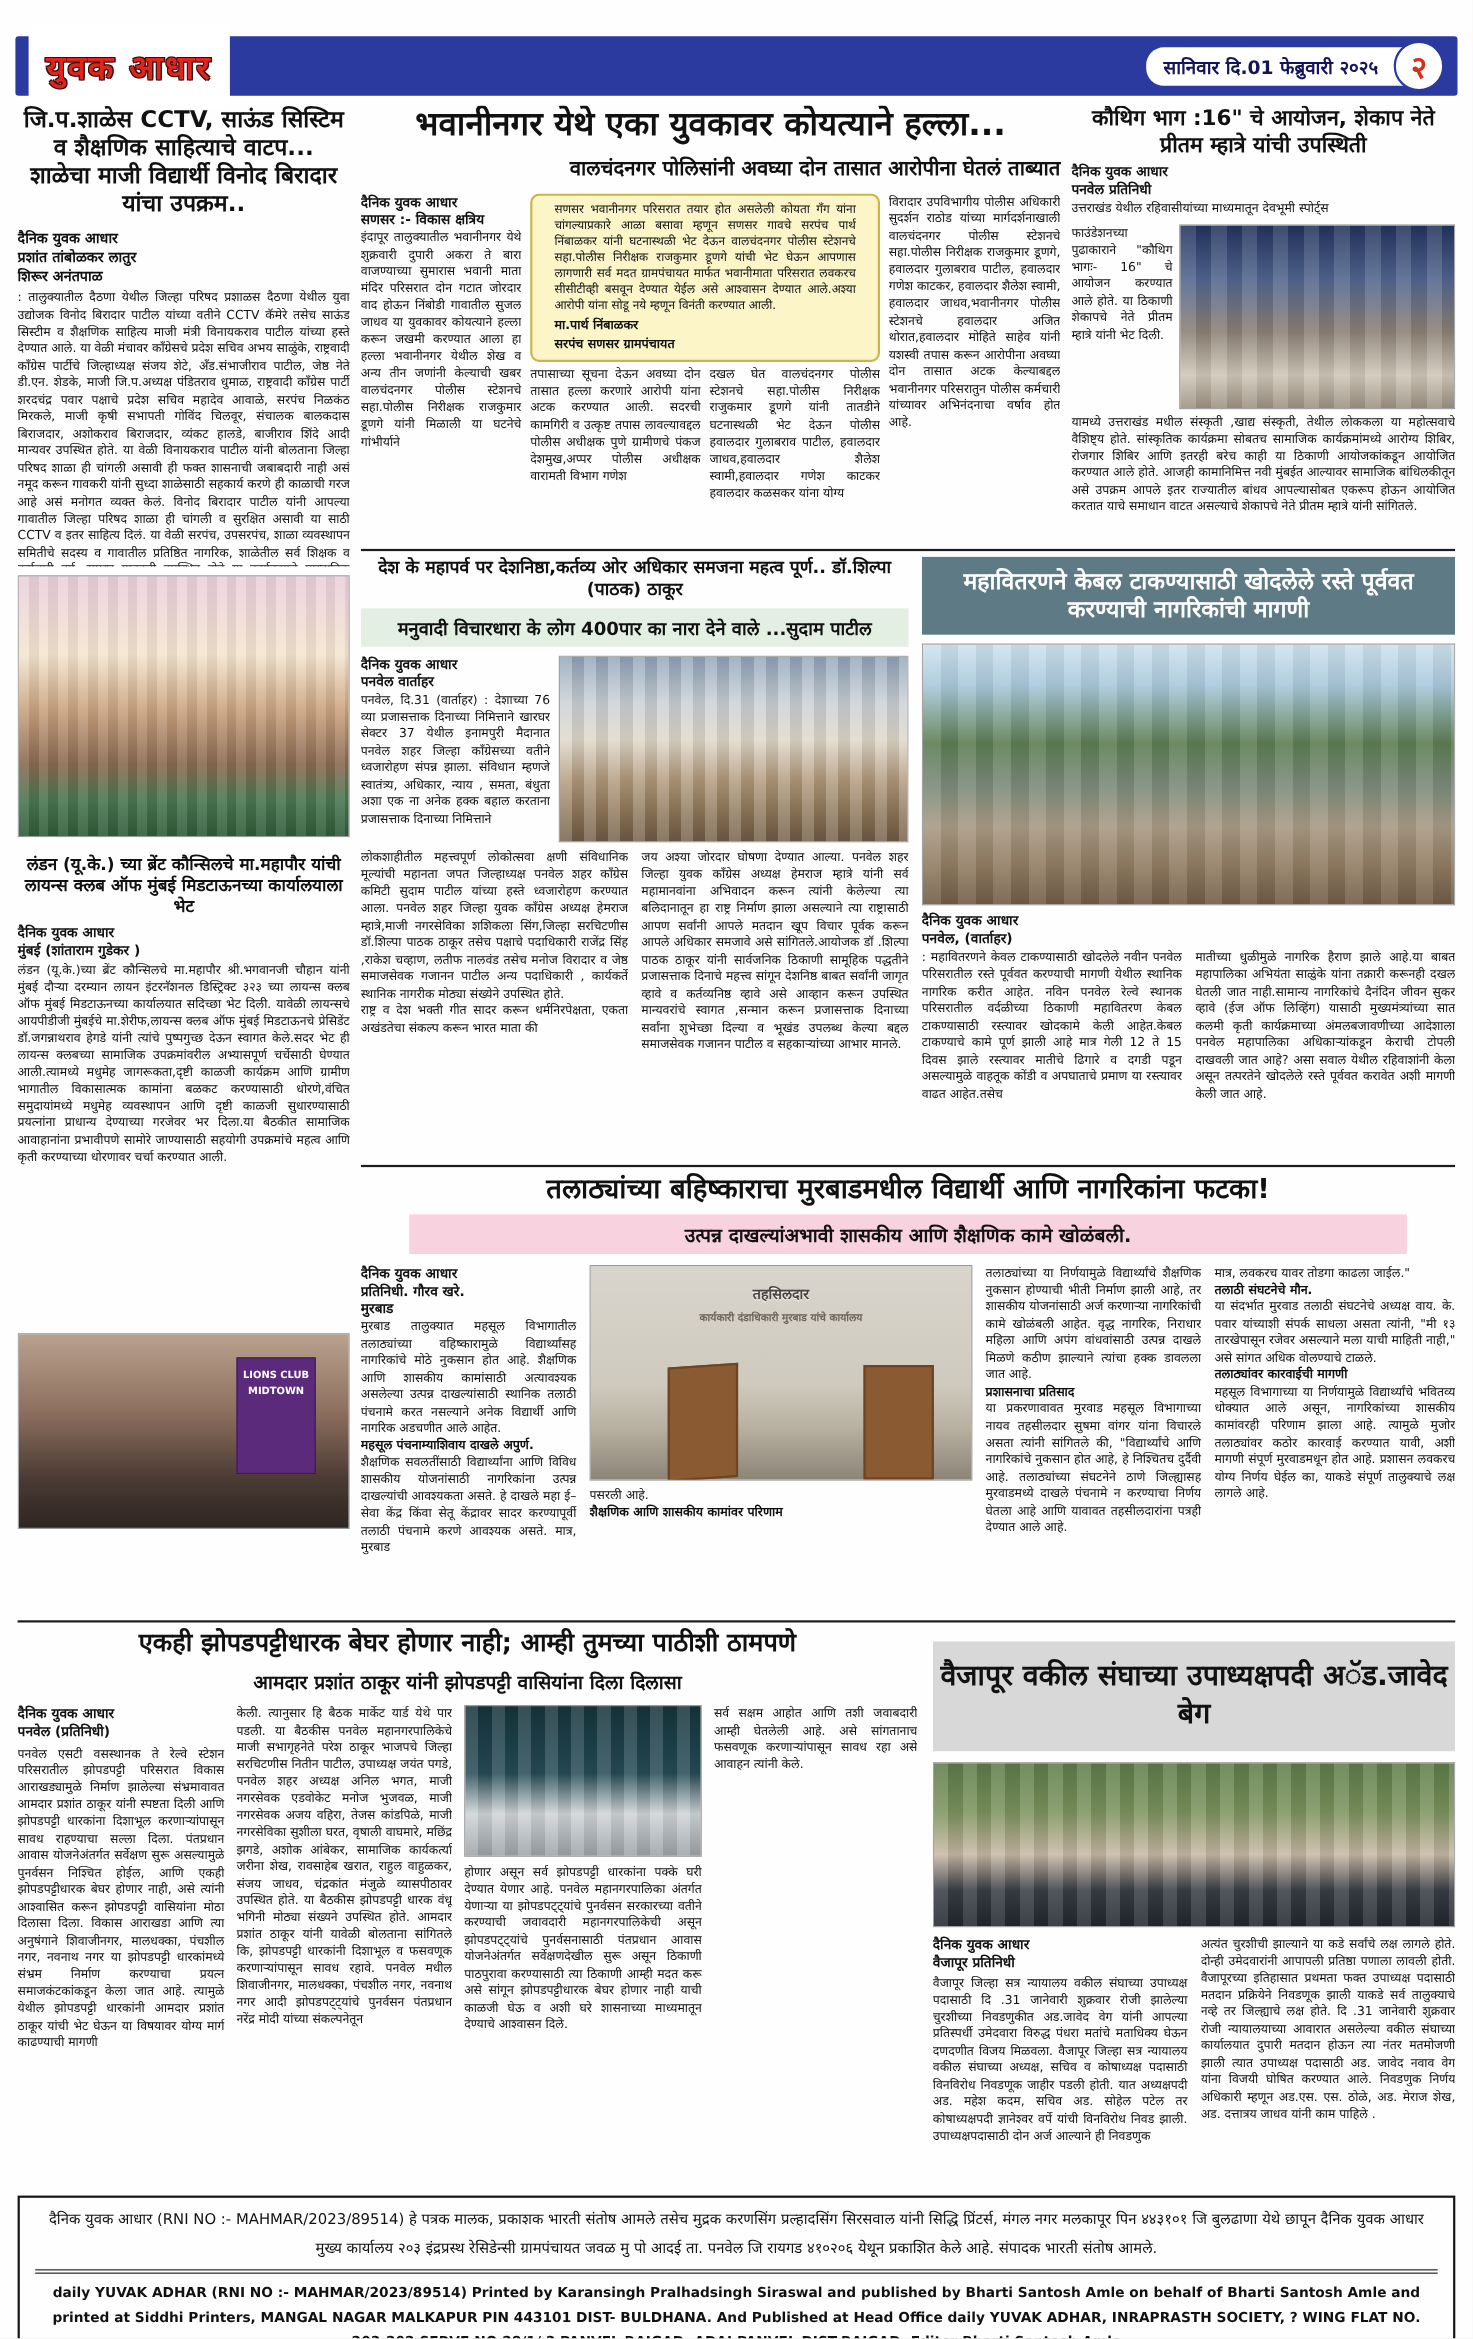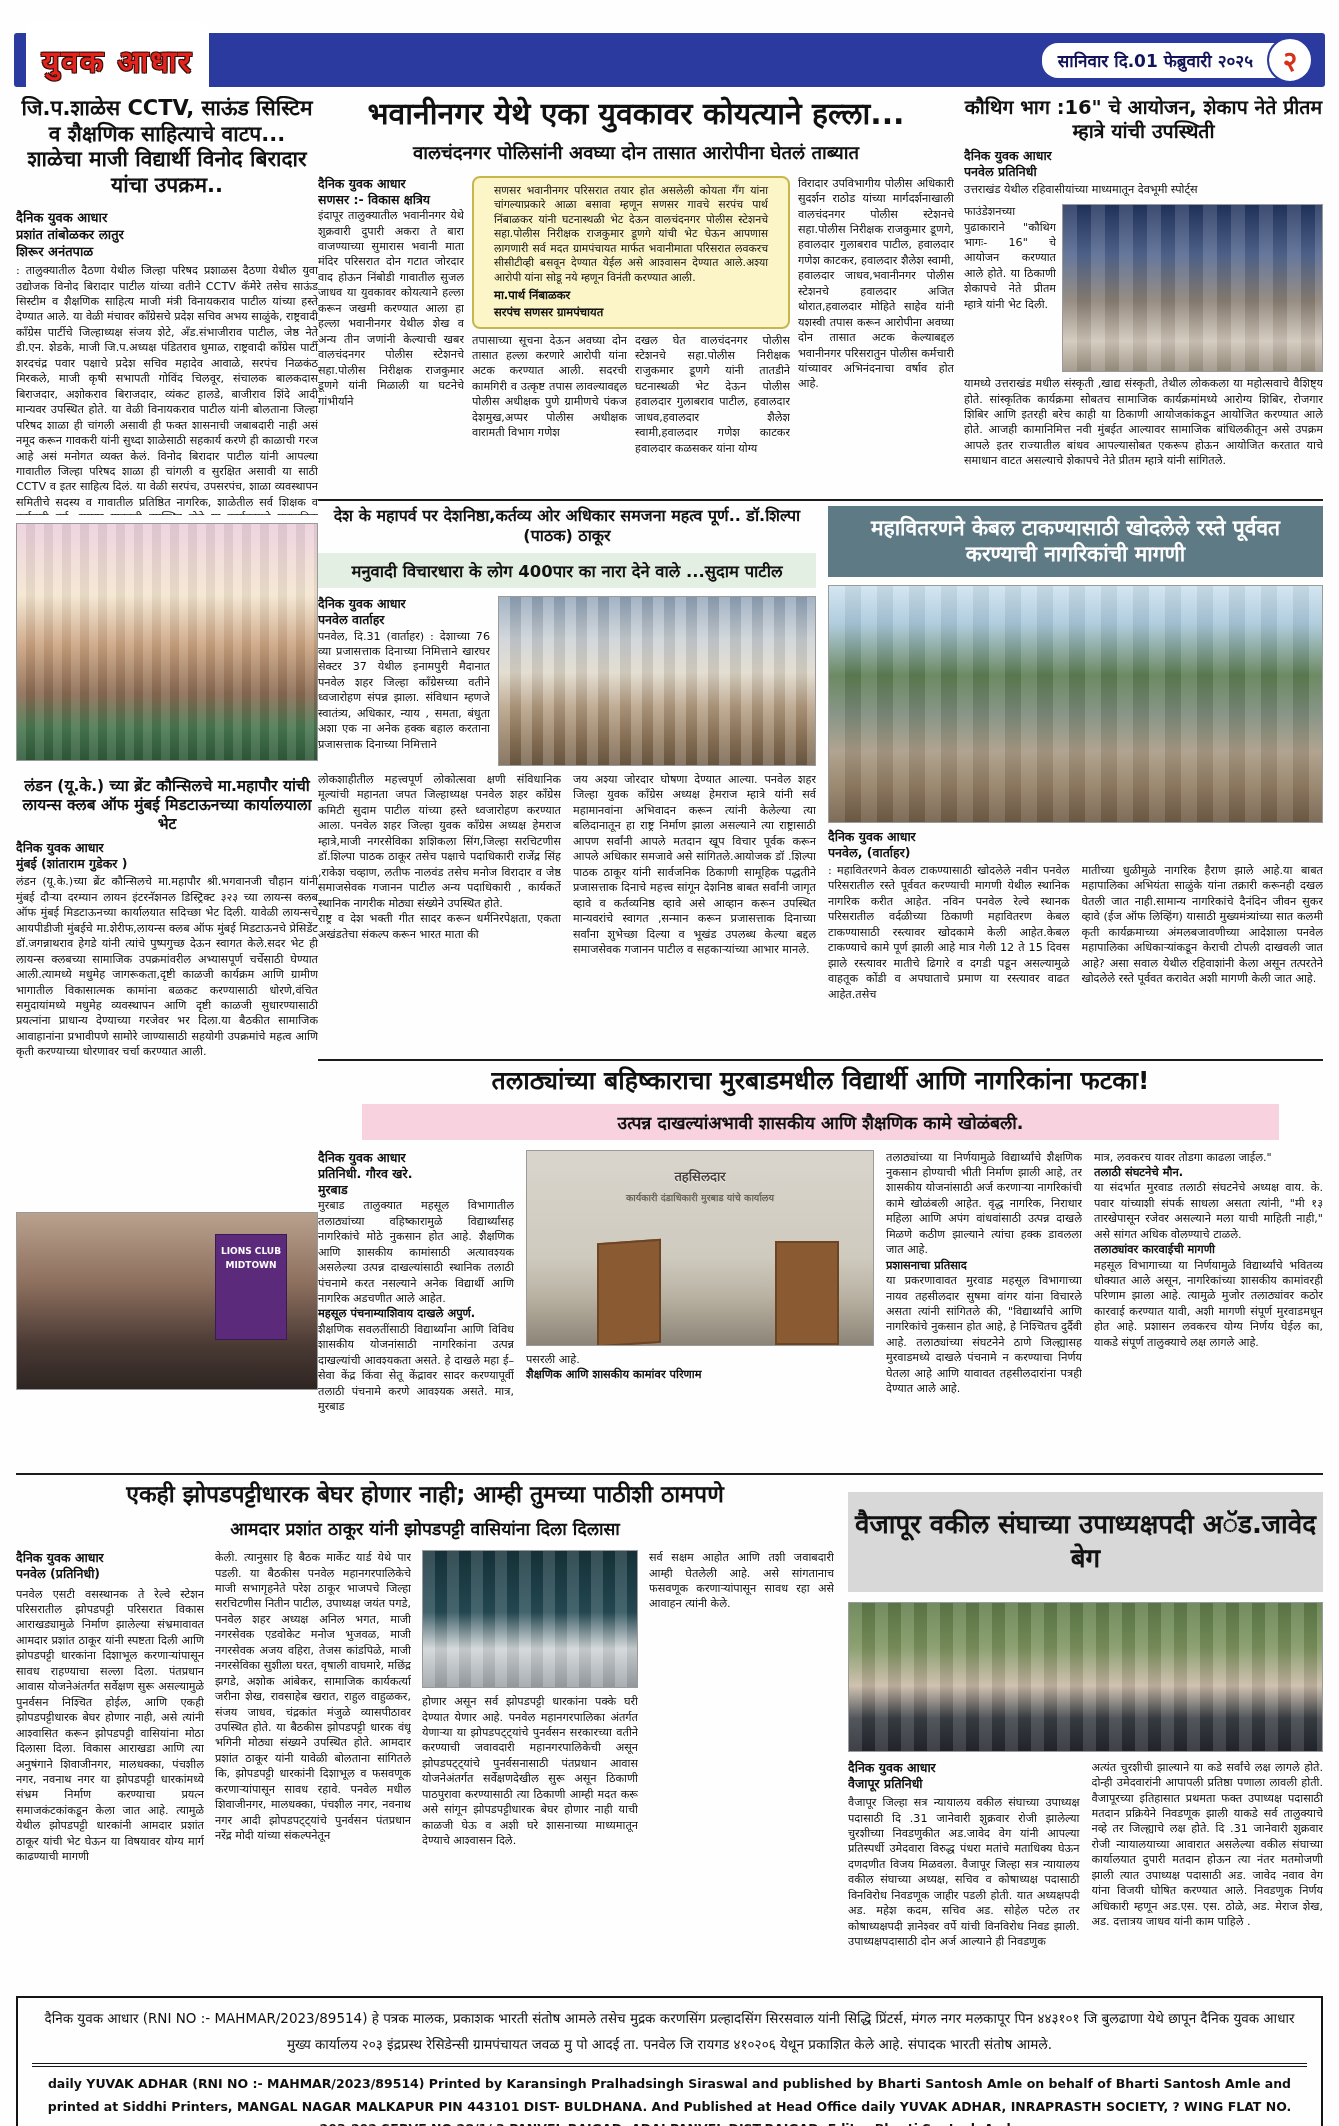--- a/index.html
+++ b/index.html
@@ -18,41 +18,41 @@
   
   .content{position:absolute;top:96px;left:16px;right:16px;}
   .hl{font-weight:bold;text-align:center;line-height:1.22;}
   .byl{font-weight:bold;font-size:12.5px;line-height:1.3;}
   .bd{font-size:11.2px;line-height:1.38;text-align:justify;overflow:hidden;white-space:pre-line;}
   .subbold{font-weight:bold;font-size:11.4px;line-height:1.35;}
   .ph{border:1px solid #9a9a9a;overflow:hidden;position:relative;box-sizing:border-box;}
   .hr{border-top:2.5px solid #1c1c1c;margin:5px 0;}
   .ovh{overflow:hidden;}
   
-  .top-grid{display:flex;}
+  .top-grid{display:flex;gap:10px;}
   .leftcol{width:302px;flex:0 0 302px;overflow:hidden;}
   .rightzone{flex:1;overflow:hidden;}
   
   .cctv-head{font-size:21px;}
   .cctv-byl{margin-top:12px;font-size:13px;}
   .cctv-body{height:252px;margin-top:2px;}
   .ph-school{height:238px;margin-top:8px;background:
      repeating-linear-gradient(90deg,rgba(255,255,255,.10) 0 9px,rgba(0,0,0,.06) 9px 18px),
      linear-gradient(180deg,#ecd0dd 0%,#f4e6d0 30%,#c9a17e 52%,#8a6a52 72%,#497850 86%,#2f5a3a 100%);}
   .lions-head{font-size:15.5px;margin-top:16px;}
   .lions-byl{margin-top:6px;}
   .lions-body{height:332px;margin-top:2px;}
   .ph-lions{height:178px;margin-top:6px;background:linear-gradient(180deg,#b9a18e 0%,#8d6f5e 40%,#4a3a34 75%,#2e2522 100%);}
   .lions-banner{position:absolute;right:10%;top:12%;width:24%;height:60%;background:#5b2a7a;border:1px solid #3c1a52;
      color:#fff;font-size:9px;font-weight:bold;text-align:center;padding-top:10px;box-sizing:border-box;line-height:1.5;}
   
   .band1{display:flex;gap:10px;height:398px;overflow:hidden;}
   .bhavani{width:636px;flex:0 0 636px;}
   .bh-head{font-size:30px;}
-  .bh-sub{font-size:18.5px;font-weight:bold;text-align:center;margin-top:6px;}
+  .bh-sub{font-size:18.5px;font-weight:bold;text-align:right;margin-top:6px;}
   .bh-row{display:flex;gap:8px;margin-top:12px;height:282px;overflow:hidden;}
   .bh-col1{width:146px;flex:0 0 146px;}
   .bh-mid{width:318px;flex:0 0 318px;display:flex;flex-direction:column;}
   .ybox{background:#fbf5c8;border:2px solid #c9b64b;border-radius:8px;padding:6px 20px;font-size:10.8px;line-height:1.35;text-align:justify;}
   .ybox .sig{font-weight:bold;font-size:11.5px;margin-top:2px;}
   .bh-mid-cols{display:flex;gap:8px;margin-top:4px;flex:1;overflow:hidden;}
   .bh-mid-cols .bd{flex:1;}
   .bh-col4{flex:1;overflow:hidden;}
   .kauthig{flex:1;overflow:hidden;}
   .ka-head{font-size:19.5px;}

